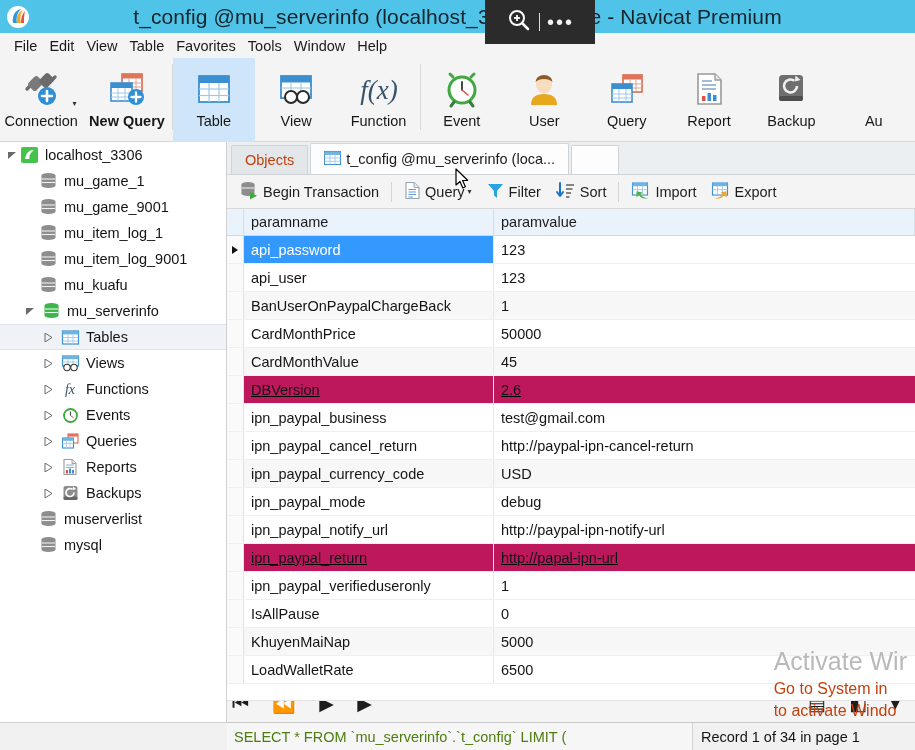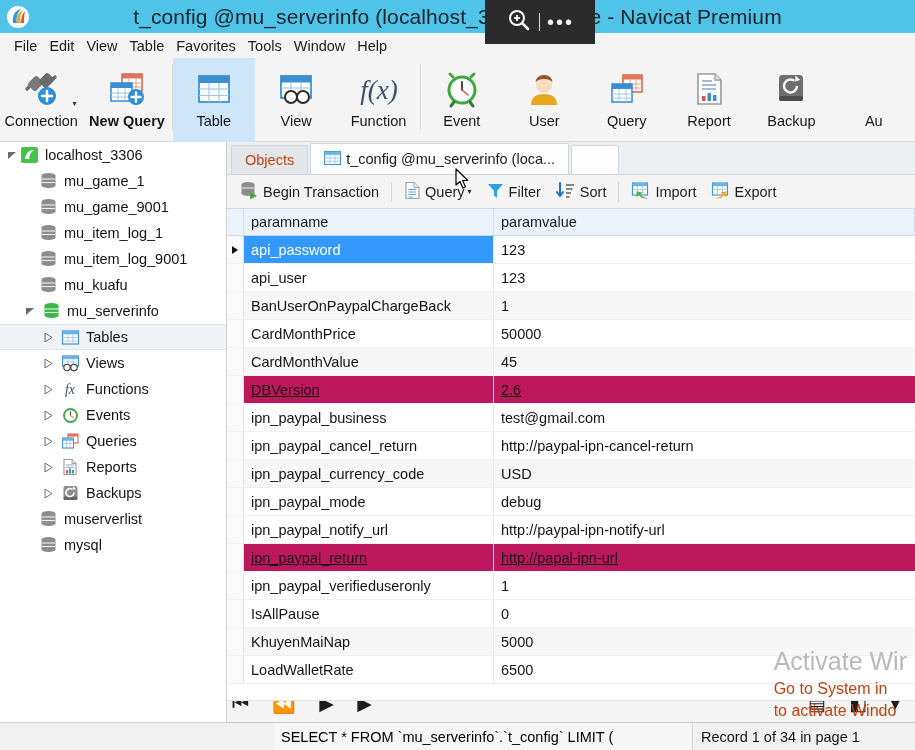--- a/index.html
+++ b/index.html
@@ -156,22 +156,22 @@
     position: absolute; right: 6px; top: -9px; font-size: 19px;
     color: #1d1d1d; letter-spacing: 9px; white-space: nowrap;
   }
   .statusbar {
     position: absolute; left: 227px; top: 722px; width: 688px; height: 28px;
     background: #f1f1f1; border-top: 1px solid #c9c9c9; display: flex;
     align-items: stretch;
   }
   .sb-sql {
     flex: 1; display: flex; align-items: center; padding-left: 7px;
-    font-size: 14.5px; color: #000000; border-right: 1px solid #d3d3d3;
-    background: #f6f6f6; white-space: nowrap; overflow: hidden; margin-left: 47px;
+    font-size: 14.5px; color: #4d7c0f; border-right: 1px solid #d3d3d3;
+    background: #f6f6f6; white-space: nowrap; overflow: hidden;
   }
   .sb-rec {
     width: 222px; flex: none; display: flex; align-items: center;
     padding-left: 8px; font-size: 14.5px; color: #141414;
   }
 
   
   .watermark {
     position: absolute; right: 8px; bottom: 28px; text-align: left;
     color: #b9b9b9; pointer-events: none; z-index: 5;

